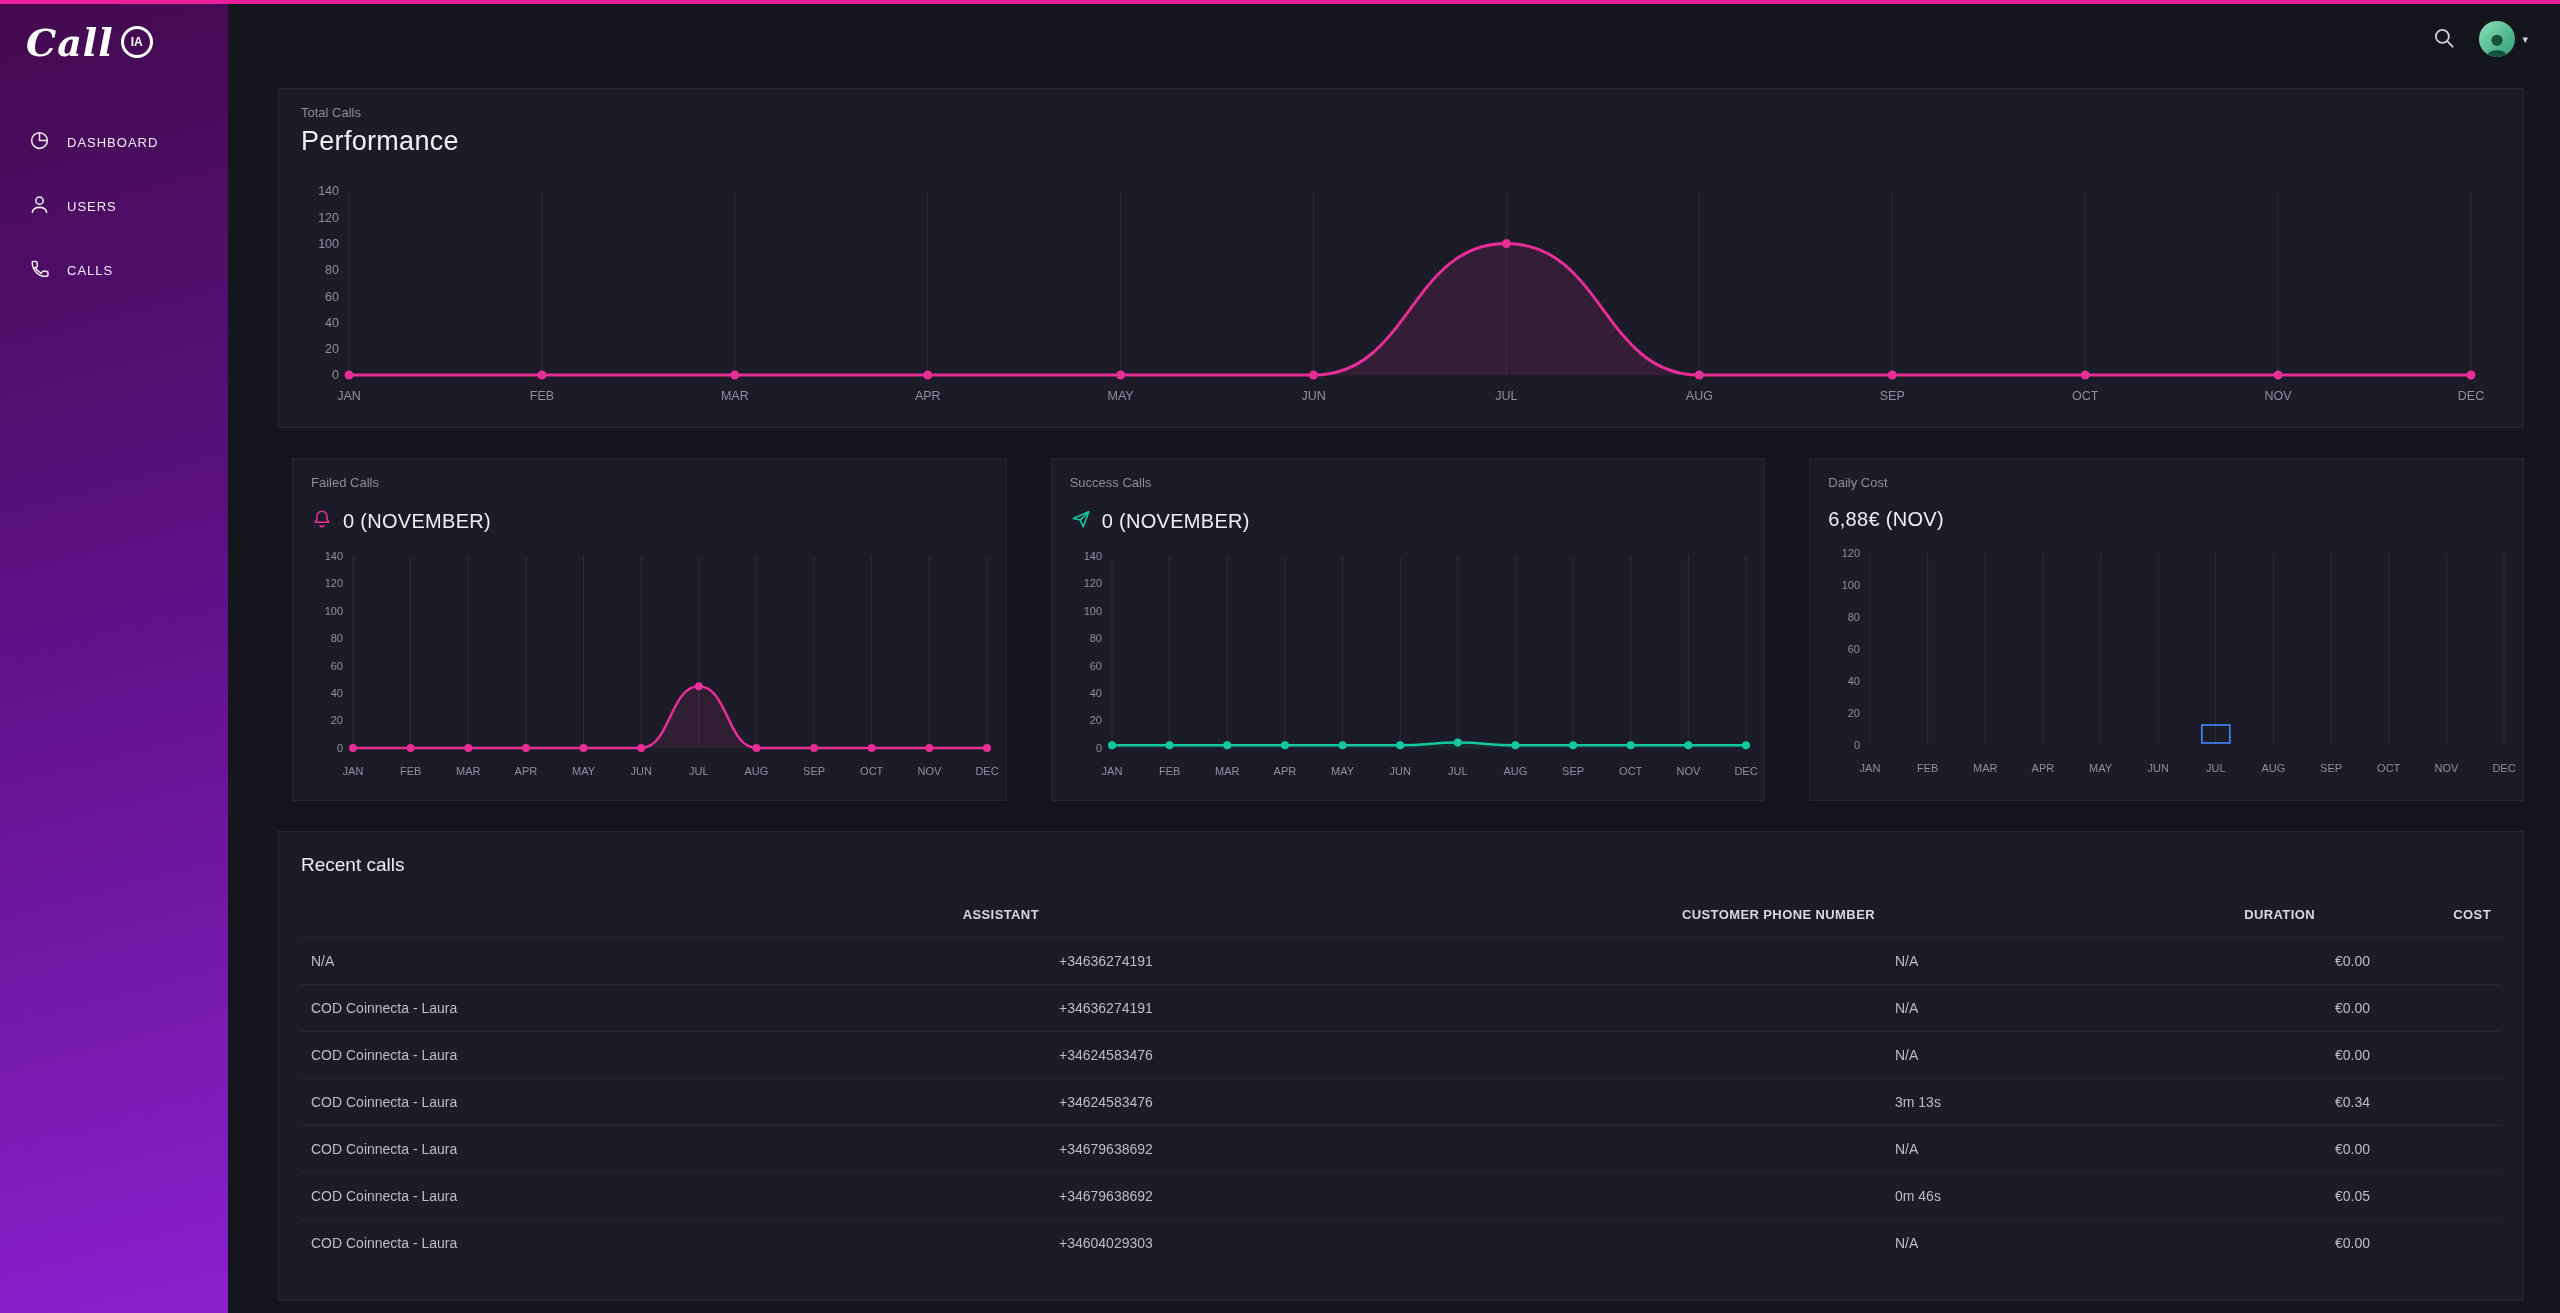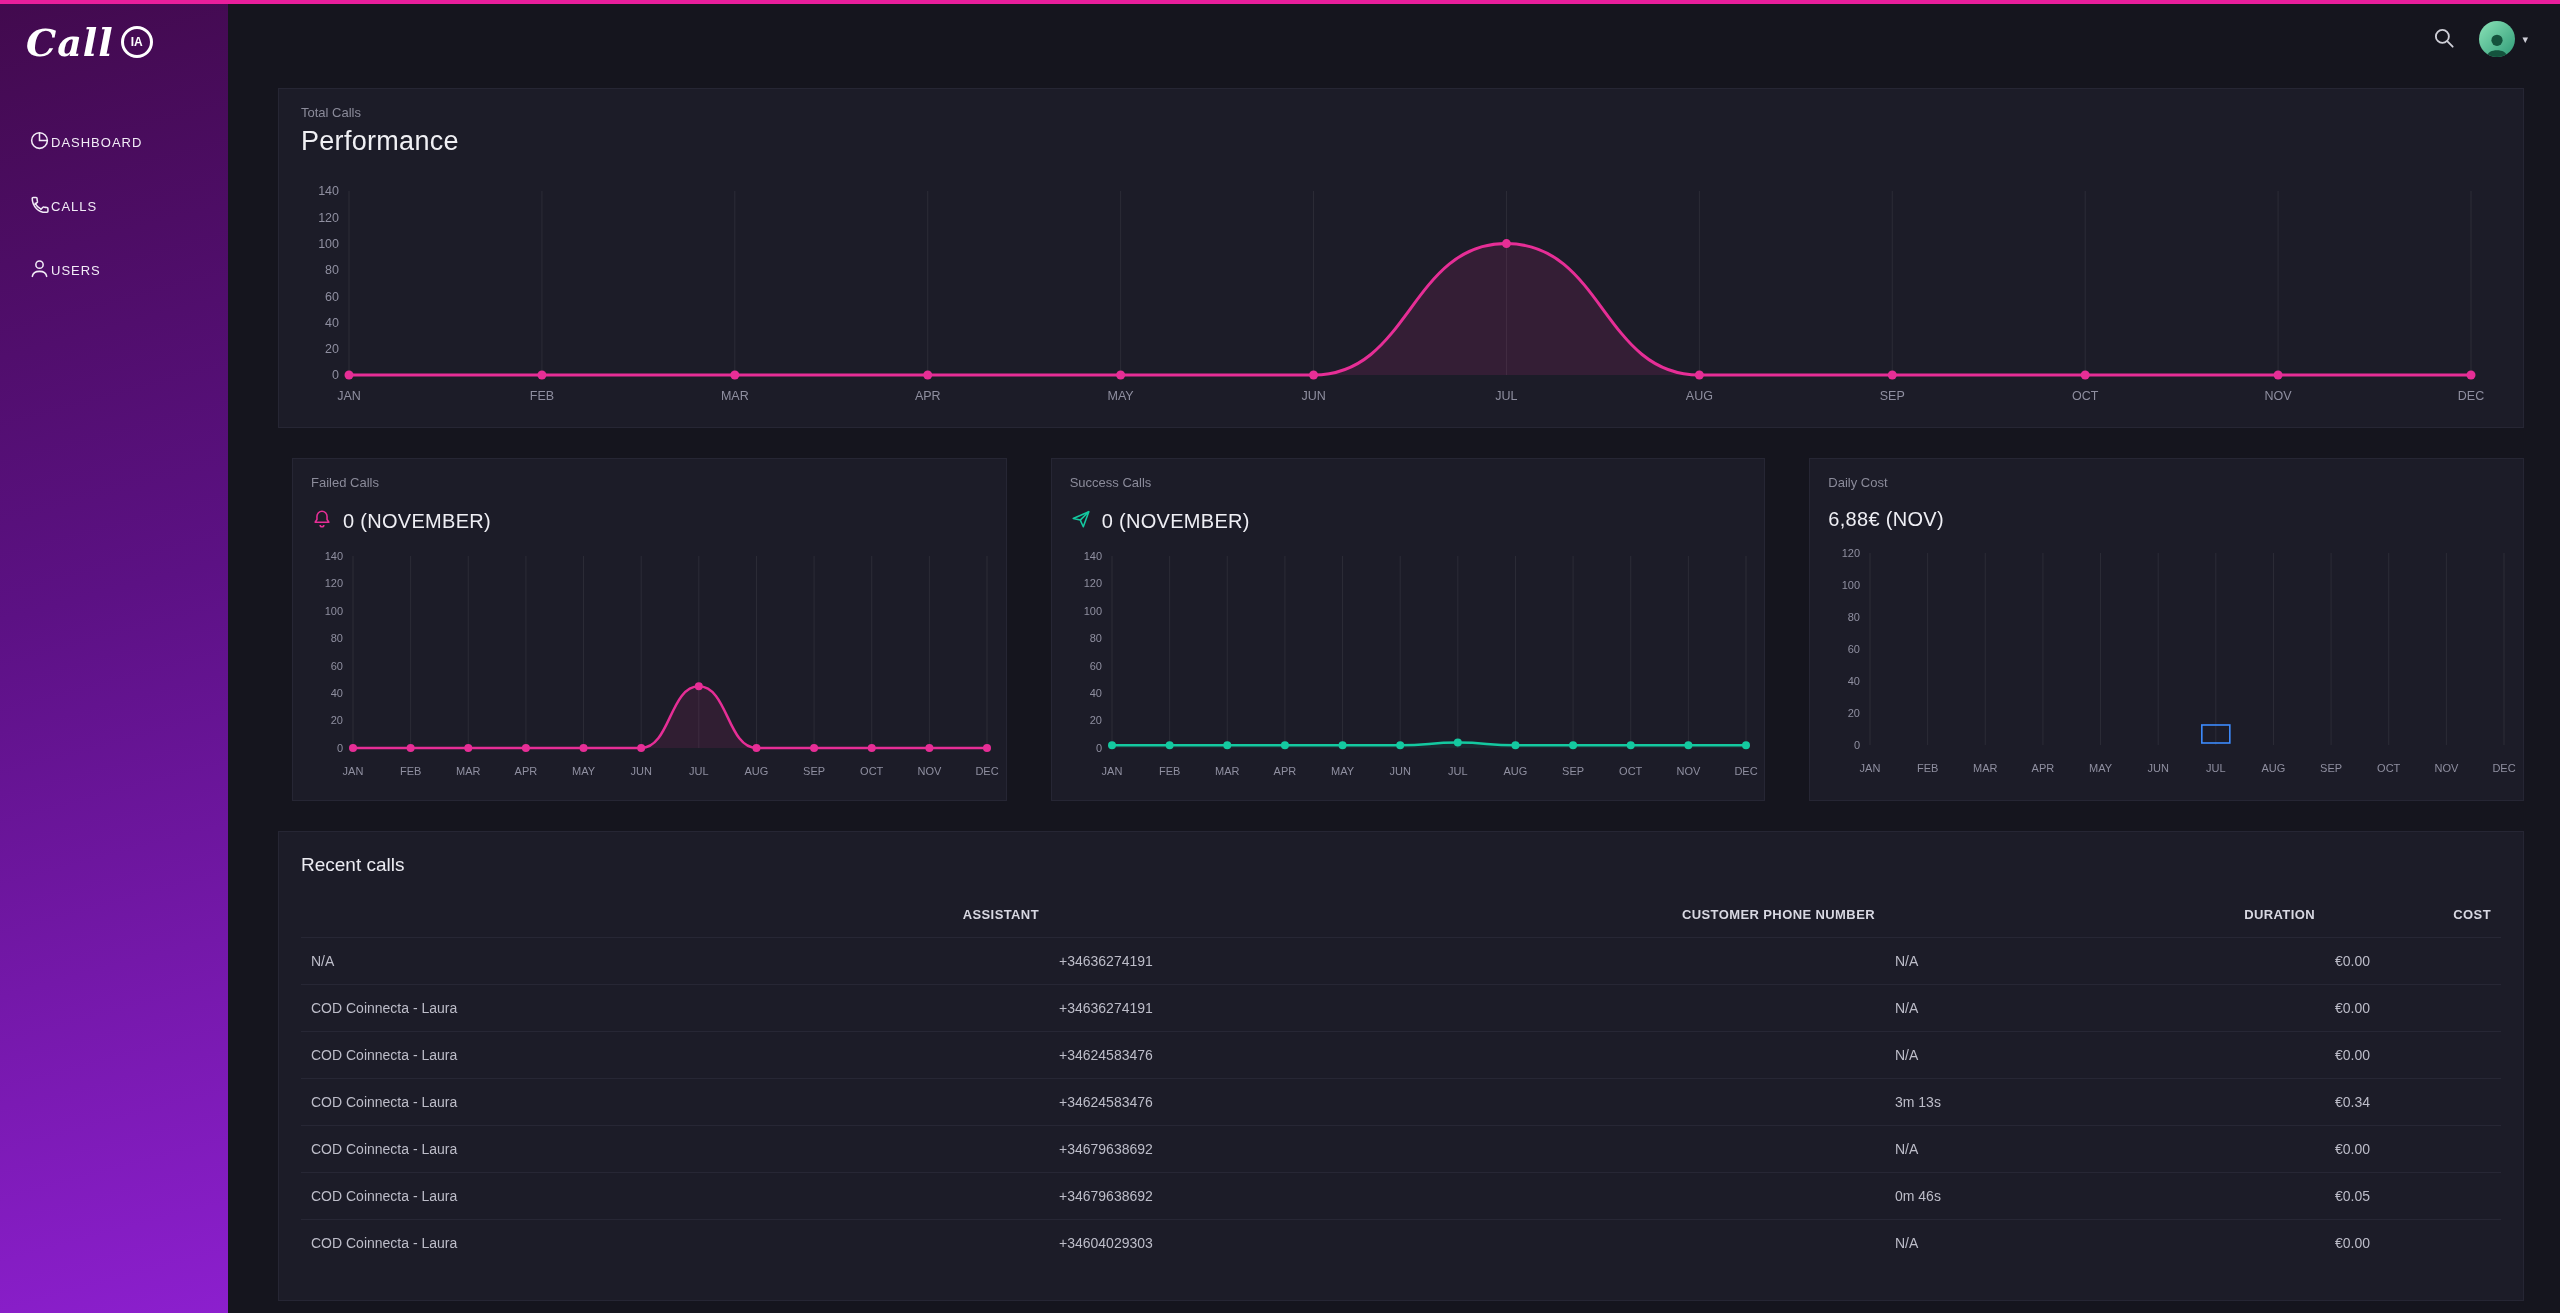--- a/index.html
+++ b/index.html
@@ -25,21 +25,21 @@
     font-family:"DejaVu Serif", serif; font-style:italic; font-weight:bold;
     font-size:38px; color:#ffffff; letter-spacing:1px; line-height:1;
   }
   .logo-badge {
     width:32px; height:32px; border:3px solid #fff; border-radius:50%;
     display:flex; align-items:center; justify-content:center;
     font-size:12px; font-weight:bold; color:#fff; margin-top:2px;
   }
   .nav { margin-top:48px; }
   .nav-item {
-    display:flex; align-items:center; 
+    display:flex; align-items:center; gap:16px;
     padding:19px 28px; cursor:pointer;
     color:#f2ecf7; font-size:13px; letter-spacing:1px;
   }
   .nav-item svg { width:23px; height:23px; }
 
   
   .main { flex:1; display:flex; flex-direction:column; min-width:0; }
   .topbar {
     height:70px; flex:0 0 auto;
     display:flex; align-items:center; justify-content:flex-end;
@@ -102,34 +102,34 @@
         <span>
           <svg viewBox="0 0 24 24" fill="none" stroke="#f2ecf7" stroke-width="1.6">
             <circle cx="12" cy="12" r="8.2"></circle>
               <path d="M12 3.8 V12 H20.2"></path>
           </svg>
         </span>
         <span>DASHBOARD</span>
       </div>
       <div class="nav-item">
         <span>
-          <svg viewBox="0 0 24 24" fill="none" stroke="#f2ecf7" stroke-width="1.6" stroke-linejoin="round">
-            <path d="M7.5 10.8c1.4 2.8 3.3 4.7 6.1 6.1l2-2c.3-.3.7-.4 1-.3 1 .3 2.1.5 3.2.5.6 0 1 .5 1 1v3c0 .6-.4 1-1 1C11.3 21 4.4 14.1 4.4 5.6c0-.6.4-1 1-1h3c.5 0 1 .4 1 1 0 1.1.2 2.2.5 3.2.1.3 0 .7-.3 1l-2.1 2z"></path>
+          <svg viewBox="0 0 24 24" fill="none" stroke="#f2ecf7" stroke-width="1.6" stroke-linecap="round">
+            <circle cx="12" cy="8" r="3.8"></circle>
+              <path d="M4.5 20.2c.6-3.6 3.7-5.2 7.5-5.2s6.9 1.6 7.5 5.2"></path>
           </svg>
         </span>
-        <span>CALLS</span>
+        <span>USERS</span>
       </div>
       <div class="nav-item">
         <span>
-          <svg viewBox="0 0 24 24" fill="none" stroke="#f2ecf7" stroke-width="1.6" stroke-linecap="round">
-            <circle cx="12" cy="8" r="3.8"></circle>
-              <path d="M4.5 20.2c.6-3.6 3.7-5.2 7.5-5.2s6.9 1.6 7.5 5.2"></path>
+          <svg viewBox="0 0 24 24" fill="none" stroke="#f2ecf7" stroke-width="1.6" stroke-linejoin="round">
+            <path d="M7.5 10.8c1.4 2.8 3.3 4.7 6.1 6.1l2-2c.3-.3.7-.4 1-.3 1 .3 2.1.5 3.2.5.6 0 1 .5 1 1v3c0 .6-.4 1-1 1C11.3 21 4.4 14.1 4.4 5.6c0-.6.4-1 1-1h3c.5 0 1 .4 1 1 0 1.1.2 2.2.5 3.2.1.3 0 .7-.3 1l-2.1 2z"></path>
           </svg>
         </span>
-        <span>USERS</span>
+        <span>CALLS</span>
       </div>
     </nav>
   </aside>
 
   <main class="main">
     <div class="topbar">
       <button class="icon-btn">
         <span>
           <svg width="26" height="26" viewBox="0 0 24 24" fill="none" stroke="#cfcfd8" stroke-width="1.7" stroke-linecap="round">
             <circle cx="10.5" cy="10.5" r="6"></circle>

